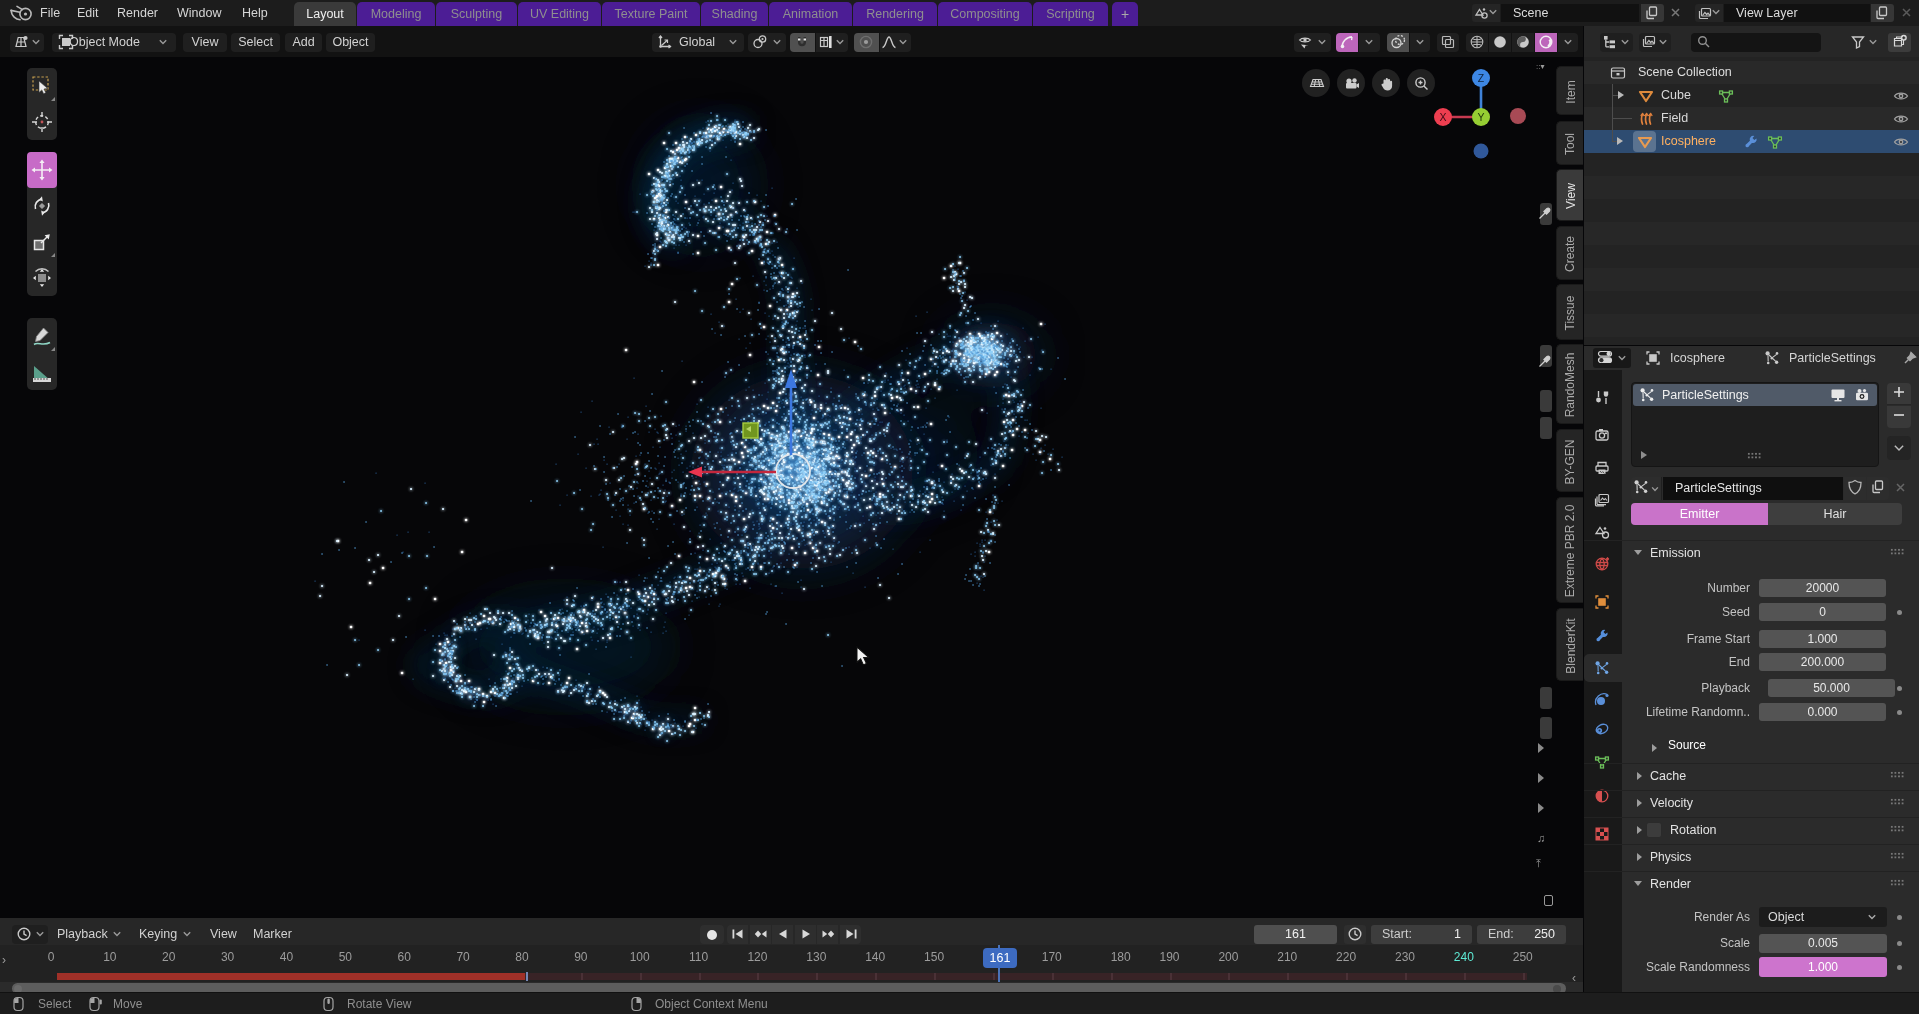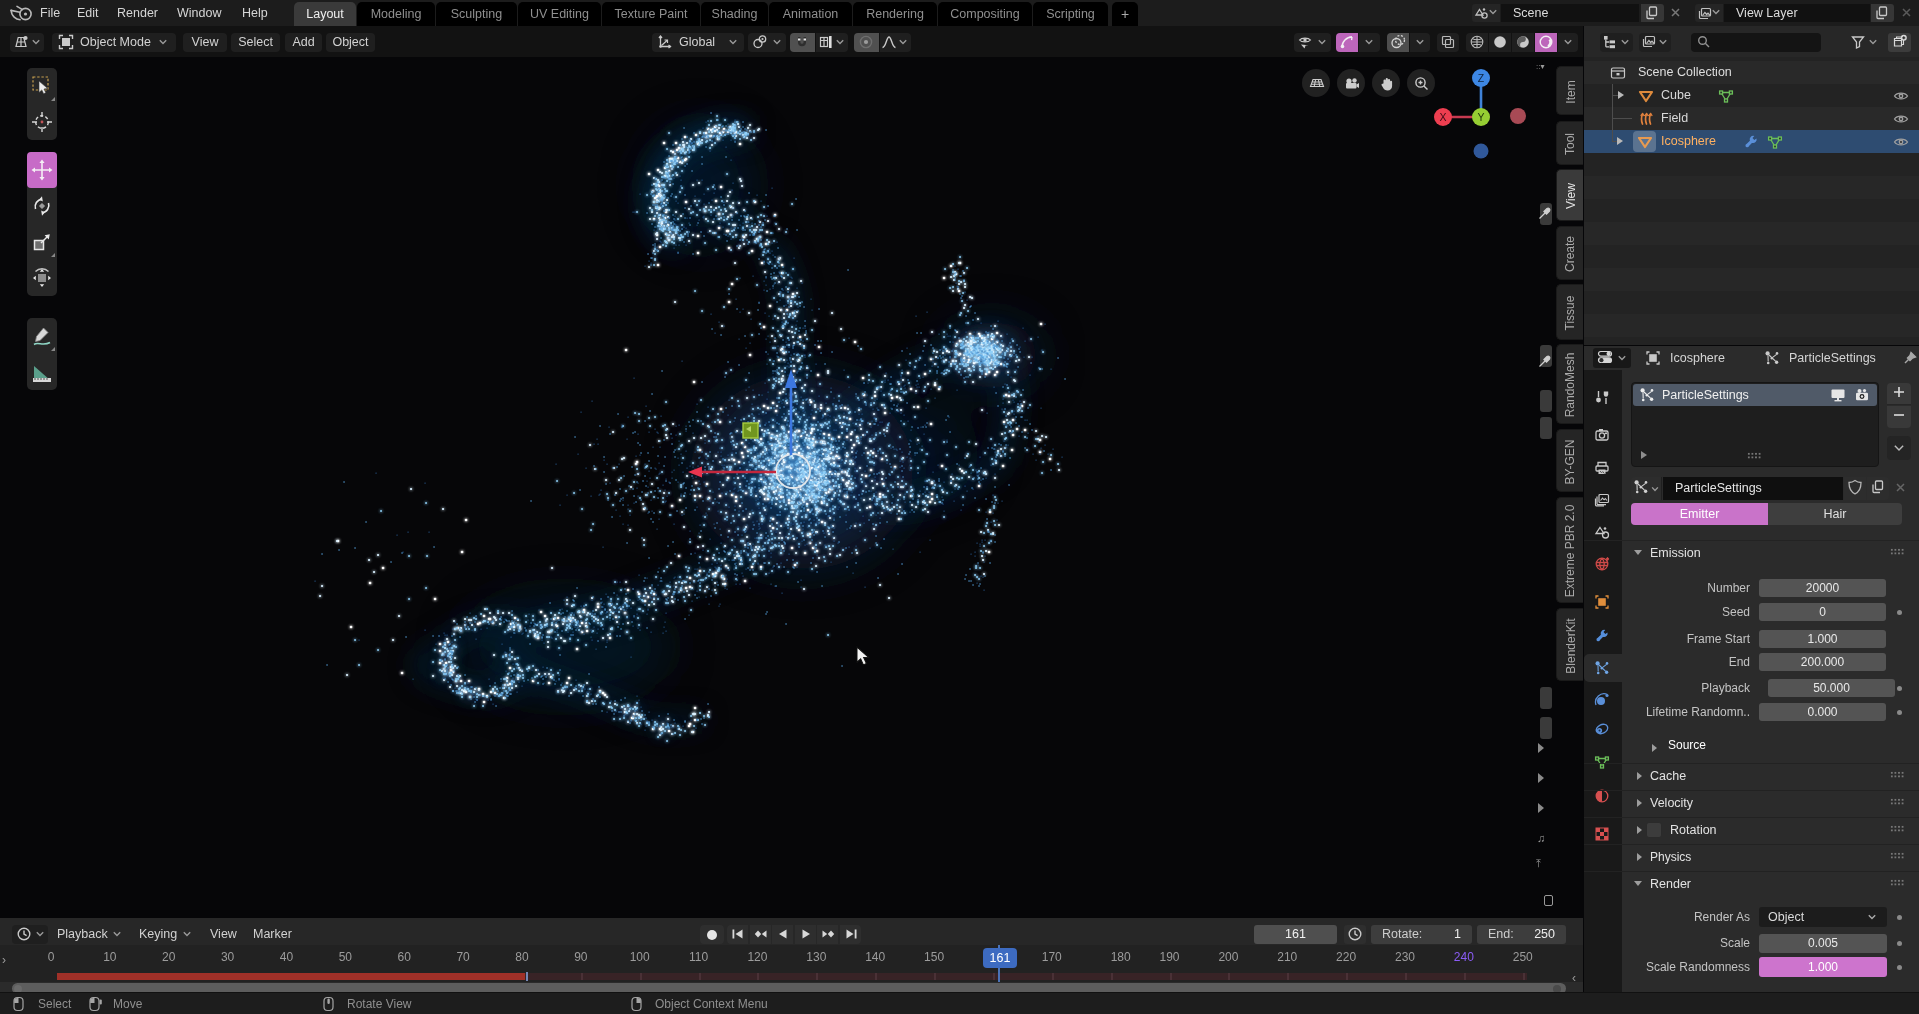--- a/index.html
+++ b/index.html
@@ -2,21 +2,21 @@
 <html><head>
 <meta charset="utf-8">
 <style>
 * { margin:0; padding:0; box-sizing:border-box; }
 html,body { width:1919px; height:1014px; overflow:hidden; background:#060608;
   font-family:"Liberation Sans", sans-serif; font-size:12px; color:#cfcfcf; }
 .abs { position:absolute; }
 #topbar { position:absolute; left:0; top:0; width:1919px; height:26px; background:#1c1c1c; }
 .menu { position:absolute; top:0; height:26px; line-height:26px; color:#d6d6d6; font-size:12.5px; }
 .tab { position:absolute; top:2px; height:24px; line-height:24px; text-align:center;
-  background:#000000; color:#8f8f8f; font-size:12.5px; border-radius:5px 5px 0 0; }
+  background:#4c1d95; color:#8f8f8f; font-size:12.5px; border-radius:5px 5px 0 0; }
 .tab.act { background:#3a3a3a; color:#efefef; }
 #vph { position:absolute; left:0; top:26px; width:1583px; height:31px; background:#121212; }
 .hbtn { position:absolute; top:7px; height:19px; line-height:19px; background:#1f1f1f;
   border-radius:4px; color:#d2d2d2; text-align:center; font-size:12.5px; }
 #outlh { position:absolute; left:1584px; top:26px; width:335px; height:31px; background:#272727; }
 #viewport { position:absolute; left:0; top:57px; width:1583px; height:858px; background:#060608; overflow:hidden; }
 #rightpanel { position:absolute; left:1583px; top:57px; width:336px; height:935px; }
 #outliner { position:absolute; left:1px; top:0; width:335px; height:288px; background:#232323; }
 #props { position:absolute; left:1px; top:289px; width:335px; height:646px; background:#2b2b2b; }
 #propstrip { position:absolute; left:0; top:24px; width:38px; height:622px; background:#191919; }
@@ -118,21 +118,21 @@
       </svg>
       <svg class="abs" style="left:21px;top:1px" width="10" height="16" viewBox="0 0 10 16">
         <path d="M1.7999999999999998 6.2l3.2 3.4l3.2 -3.4" fill="none" stroke="#999" stroke-width="1.4"></path>
       </svg>
     </div>
     <div class="hbtn" style="left:52px;width:124px;text-align:left"><svg class="abs" style="left:6px;top:1px" width="16" height="17" viewBox="0 0 16 17">
         <g fill="none" stroke="#c9c9c9" stroke-width="1.4">
           <rect x="4" y="4" width="8" height="8" fill="#c9c9c9" stroke="none"></rect>
           <path d="M1.5 5 V1.5 H5 M11 1.5 H14.5 V5 M14.5 11 V14.5 H11 M5 14.5 H1.5 V11"></path>
         </g>
-      </svg><span style="margin-left:28px">Object Mode</span><svg class="abs" style="left:106px;top:1px" width="10" height="17" viewBox="0 0 10 17">
+      </svg><span style="margin-left:17px">Object Mode</span><svg class="abs" style="left:106px;top:1px" width="10" height="17" viewBox="0 0 10 17">
         <path d="M1.7999999999999998 6.2l3.2 3.4l3.2 -3.4" fill="none" stroke="#999" stroke-width="1.4"></path>
       </svg></div>
     <div class="hbtn" style="left:183px;width:44px">View</div>
     <div class="hbtn" style="left:231px;width:49px">Select</div>
     <div class="hbtn" style="left:285px;width:37px">Add</div>
     <div class="hbtn" style="left:326px;width:49px">Object</div>
     <div class="hbtn" style="left:652px;width:92px;text-align:left"><svg class="abs" style="left:5px;top:1px" width="16" height="17" viewBox="0 0 16 17">
         <g fill="none" stroke="#c9c9c9" stroke-width="1.3">
           <path d="M3.5 2.5 V12.5 H13.5"></path>
           <path d="M2 4 L3.5 2 L5 4 M11.5 11 L13.5 12.5 L11.5 14"></path>
@@ -1018,21 +1018,21 @@
       </div>
       <div class="abs" style="left:1254px;top:7px;width:83px;height:19px;background:#4f4f4f;border-radius:3px;color:#f2f2f2;text-align:center;line-height:19px;font-size:12.5px">161</div>
       <div class="abs" style="left:1344px;top:7px;width:22px;height:19px;background:#2e2e2e;border-radius:3px">
         <svg class="abs" style="left:3px;top:1px" width="16" height="17" viewBox="0 0 16 17">
           <g fill="none" stroke="#c9c9c9" stroke-width="1.4">
             <circle cx="8" cy="8" r="5.8"></circle>
             <path d="M8 4.5 V8 L10.6 9.6"></path>
           </g>
         </svg>
       </div>
-      <div class="abs" style="left:1371px;top:7px;width:101px;height:19px;background:#3d3d3d;border-radius:3px;line-height:19px;font-size:12.5px;color:#cdcdcd"><span style="margin-left:11px">Rotate:</span><span style="float:right;margin-right:11px;color:#eee">1</span></div>
+      <div class="abs" style="left:1371px;top:7px;width:101px;height:19px;background:#3d3d3d;border-radius:3px;line-height:19px;font-size:12.5px;color:#cdcdcd"><span style="margin-left:11px">Start:</span><span style="float:right;margin-right:11px;color:#eee">1</span></div>
       <div class="abs" style="left:1477px;top:7px;width:89px;height:19px;background:#3d3d3d;border-radius:3px;line-height:19px;font-size:12.5px;color:#cdcdcd"><span style="margin-left:11px">End:</span><span style="float:right;margin-right:11px;color:#eee">250</span></div>
     </div>
     <div id="tlruler">
       <div class="abs" style="left:31.0px;top:5px;width:40px;text-align:center;color:#9c9c9c;font-size:12px">0</div>
       <div class="abs" style="left:89.87px;top:5px;width:40px;text-align:center;color:#9c9c9c;font-size:12px">10</div>
       <div class="abs" style="left:148.74px;top:5px;width:40px;text-align:center;color:#9c9c9c;font-size:12px">20</div>
       <div class="abs" style="left:207.60999999999999px;top:5px;width:40px;text-align:center;color:#9c9c9c;font-size:12px">30</div>
       <div class="abs" style="left:266.48px;top:5px;width:40px;text-align:center;color:#9c9c9c;font-size:12px">40</div>
       <div class="abs" style="left:325.34999999999997px;top:5px;width:40px;text-align:center;color:#9c9c9c;font-size:12px">50</div>
       <div class="abs" style="left:384.21999999999997px;top:5px;width:40px;text-align:center;color:#9c9c9c;font-size:12px">60</div>
@@ -1045,21 +1045,21 @@
       <div class="abs" style="left:796.31px;top:5px;width:40px;text-align:center;color:#9c9c9c;font-size:12px">130</div>
       <div class="abs" style="left:855.18px;top:5px;width:40px;text-align:center;color:#9c9c9c;font-size:12px">140</div>
       <div class="abs" style="left:914.05px;top:5px;width:40px;text-align:center;color:#9c9c9c;font-size:12px">150</div>
       <div class="abs" style="left:1031.79px;top:5px;width:40px;text-align:center;color:#9c9c9c;font-size:12px">170</div>
       <div class="abs" style="left:1090.6599999999999px;top:5px;width:40px;text-align:right;color:#9c9c9c;font-size:12px">180</div>
       <div class="abs" style="left:1149.53px;top:5px;width:40px;text-align:center;color:#9c9c9c;font-size:12px">190</div>
       <div class="abs" style="left:1208.3999999999999px;top:5px;width:40px;text-align:center;color:#9c9c9c;font-size:12px">200</div>
       <div class="abs" style="left:1267.27px;top:5px;width:40px;text-align:center;color:#9c9c9c;font-size:12px">210</div>
       <div class="abs" style="left:1326.1399999999999px;top:5px;width:40px;text-align:center;color:#9c9c9c;font-size:12px">220</div>
       <div class="abs" style="left:1385.01px;top:5px;width:40px;text-align:center;color:#9c9c9c;font-size:12px">230</div>
-      <div class="abs" style="left:1443.8799999999999px;top:5px;width:40px;text-align:center;color:#8b5cf6;font-size:12px">240</div>
+      <div class="abs" style="left:1443.8799999999999px;top:5px;width:40px;text-align:center;color:#5eead4;font-size:12px">240</div>
       <div class="abs" style="left:1502.75px;top:5px;width:40px;text-align:center;color:#9c9c9c;font-size:12px">250</div>
       <div class="abs" style="left:57px;top:28px;width:468px;height:7px;background:#a03028"></div>
       <div class="abs" style="left:525px;top:28px;width:1002px;height:7px;background:#382326"></div>
       <div class="abs" style="left:580.8299999999999px;top:28px;width:2px;height:7px;background:#4a3136"></div>
       <div class="abs" style="left:639.6999999999999px;top:28px;width:2px;height:7px;background:#4a3136"></div>
       <div class="abs" style="left:698.5699999999999px;top:28px;width:2px;height:7px;background:#4a3136"></div>
       <div class="abs" style="left:757.4399999999999px;top:28px;width:2px;height:7px;background:#4a3136"></div>
       <div class="abs" style="left:816.31px;top:28px;width:2px;height:7px;background:#4a3136"></div>
       <div class="abs" style="left:875.18px;top:28px;width:2px;height:7px;background:#4a3136"></div>
       <div class="abs" style="left:934.05px;top:28px;width:2px;height:7px;background:#4a3136"></div>

